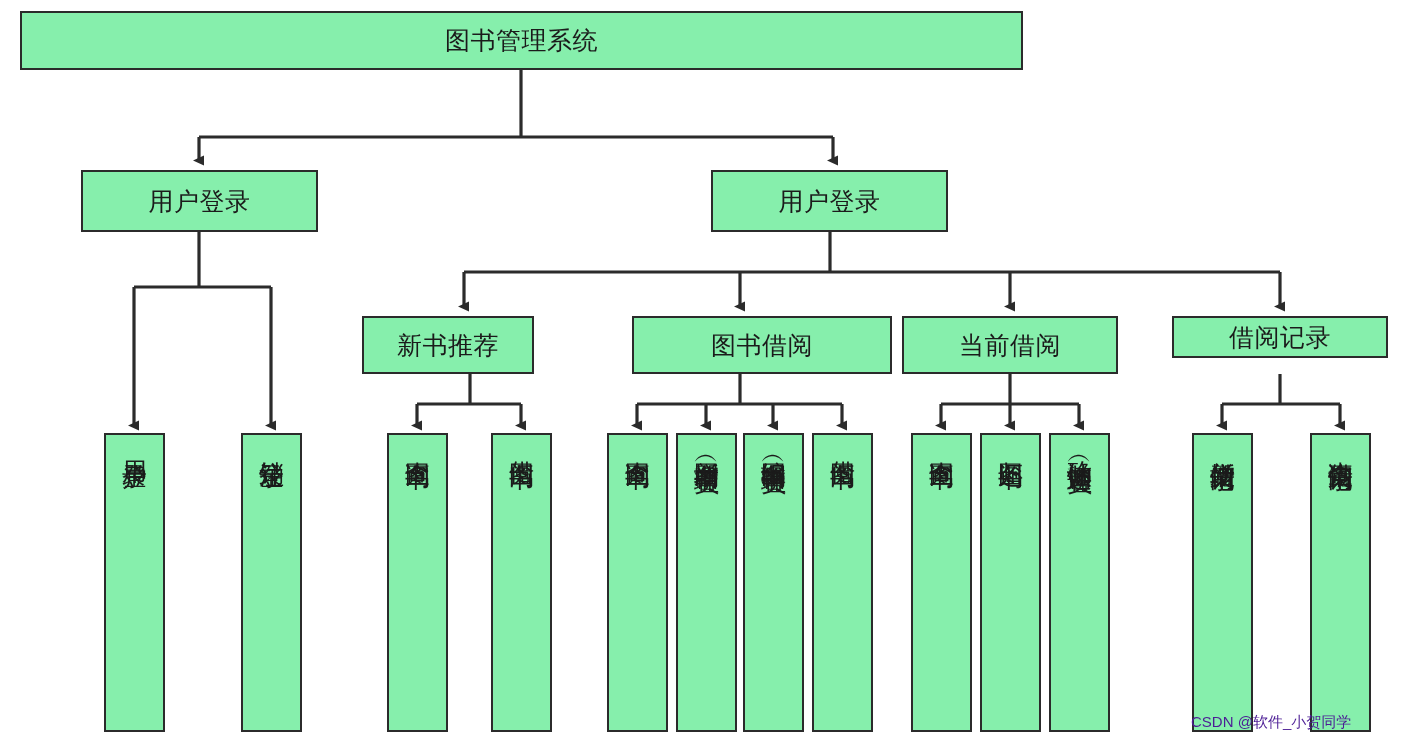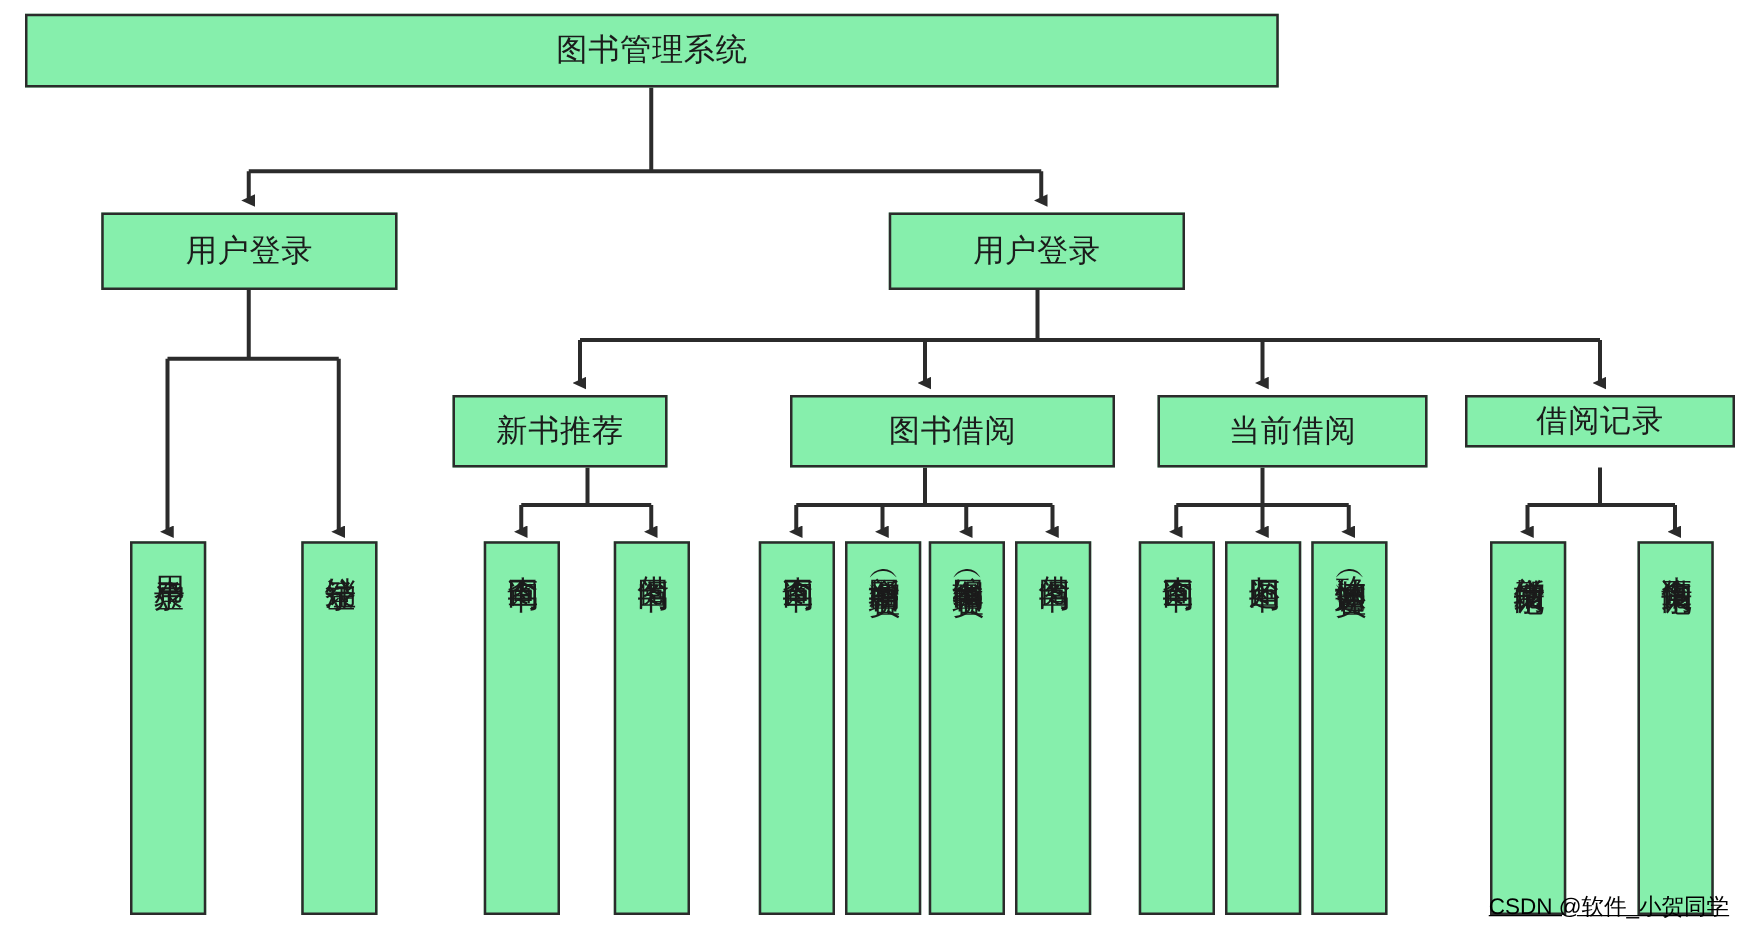--- a/index.html
+++ b/index.html
@@ -63,26 +63,25 @@
     text-orientation: upright;
     font-size: 25px;
     line-height: 1.08;
     letter-spacing: 0.06em;
     white-space: nowrap;
   }
   .watermark {
     position: absolute;
     left: 1191px;
     top: 713px;
-    font-size: 18px;
-    color: #000000;
+    font-size: 15px;
+    color: #4c1d95;
     white-space: nowrap;
     z-index: 6;
     font-family: "Liberation Sans", "DejaVu Sans", sans-serif;
-    text-decoration: underline;
   }
 </style>
 </head>
 <body>
 
 <div id="diagram-canvas">
 
   <svg id="edge-layer" viewBox="0 0 1405 747" xmlns="http://www.w3.org/2000/svg">
     <defs>
       <marker id="arrow" markerWidth="11" markerHeight="11" refX="4.6" refY="5" orient="auto" markerUnits="userSpaceOnUse">
@@ -143,21 +142,21 @@
   <div class="node horiz" style="left:711px; top:170px; width:237px; height:62px;">
     <span class="node-label">用户登录</span>
   </div>
 
   <div class="node horiz" style="left:362px; top:316px; width:172px; height:58px;">
     <span class="node-label">新书推荐</span>
   </div>
   <div class="node horiz" style="left:632px; top:316px; width:260px; height:58px;">
     <span class="node-label">图书借阅</span>
   </div>
-  <div class="node horiz" style="left:902px; top:316px; width:216px; height:58px;margin-left:24px;">
+  <div class="node horiz" style="left:902px; top:316px; width:216px; height:58px;">
     <span class="node-label">当前借阅</span>
   </div>
   <div class="node horiz" style="left:1172px; top:316px; width:216px; height:42px;">
     <span class="node-label">借阅记录</span>
   </div>
 
   <div class="node vert" style="left:104px; top:433px; width:61px; height:299px;">
     <span class="node-label">用户登录</span>
   </div>
   <div class="node vert" style="left:241px; top:433px; width:61px; height:299px;">

